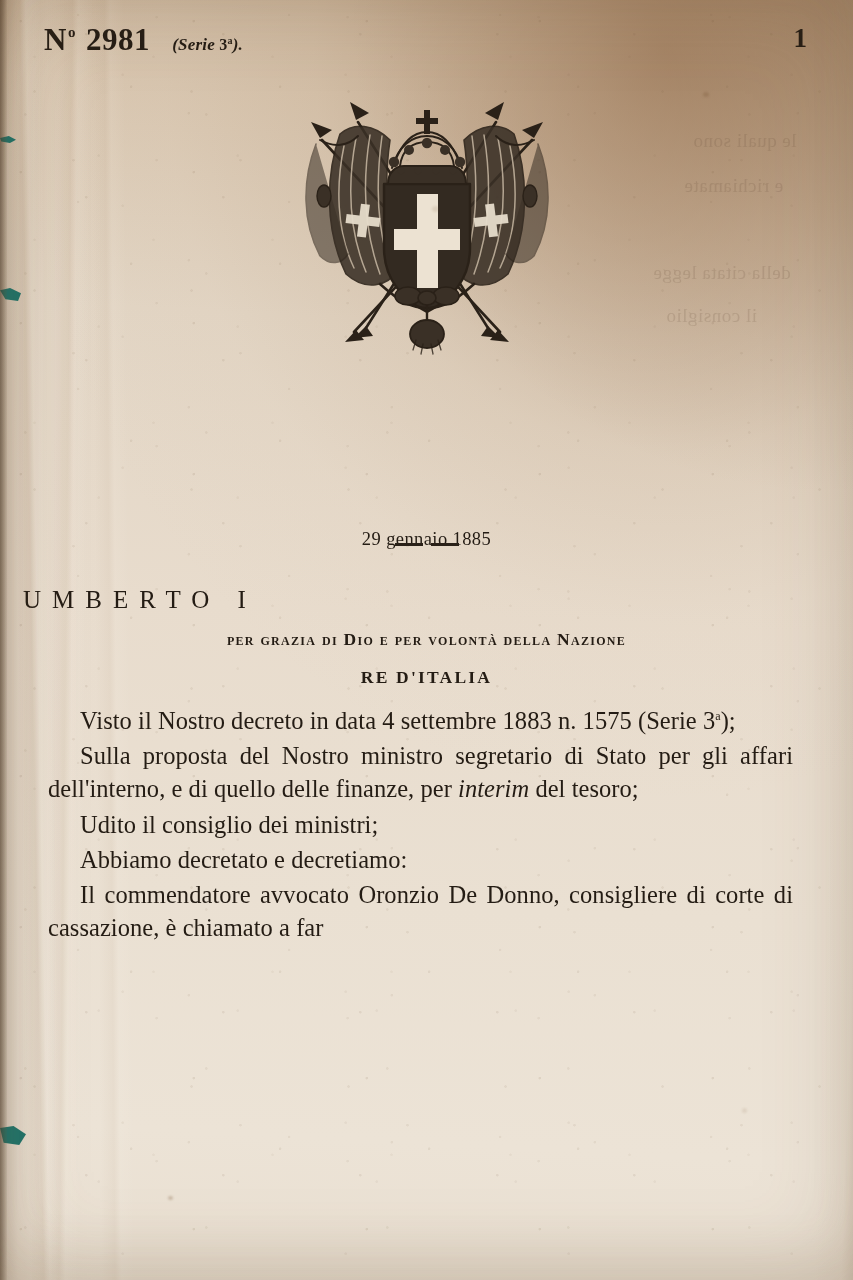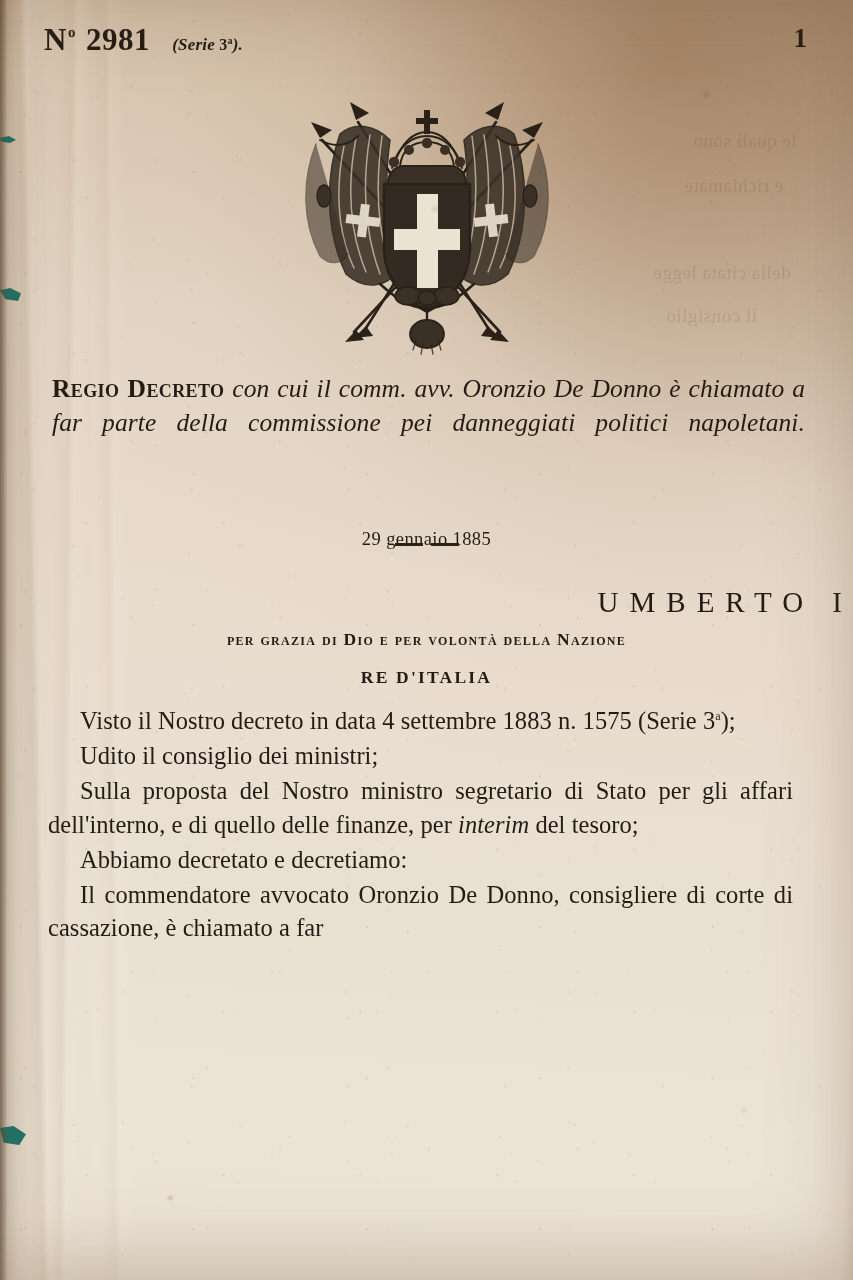--- a/index.html
+++ b/index.html
@@ -227,22 +227,22 @@
     width: 28px;
     height: 3px;
     background: #2a2118;
   }
 
   
   .sovereign {
     position: absolute;
     left: 12px; right: 0;
     top: 586px;
-    text-align: right;
-    font-size: 29px;
+    text-align: left;
+    font-size: 25px;
     letter-spacing: 11px;
     text-indent: 11px;
     font-weight: 400;
   }
   .formula {
     position: absolute;
     left: 0; right: 0;
     top: 629px;
     text-align: center;
     font-size: 17.5px;
@@ -477,43 +477,39 @@
         </g>
 
         <g fill="#3a3026" stroke-width="1.4">
           <ellipse cx="62" cy="108" rx="7" ry="11"></ellipse>
           <ellipse cx="268" cy="108" rx="7" ry="11"></ellipse>
         </g>
       </g>
     </svg>
   </div>
 
-  <div class="title">
-    <span class="sc">Regio Decreto</span>
-    <span>con cui il comm. avv. Oronzio De Donno è chiamato a far parte della commissione pei danneggiati politici napoletani.</span>
-  </div>
 
   <div class="date">29 gennaio 1885</div>
 
   <div class="rule">
     <span></span>
       <span></span>
   </div>
 
   <div class="sovereign">UMBERTO I</div>
   <div class="formula">per grazia di Dio e per volontà della Nazione</div>
   <div class="kingdom">RE D'ITALIA</div>
 
   <div class="body">
 
     <p class="para lastline-left"><span>Visto il Nostro decreto in data 4 settembre 1883 n. 1575 (Serie </span><span class="ord"><span>3</span><sup>a</sup></span><span>);</span></p>
 
+    <p class="para lastline-left"><span>Sulla proposta del Nostro ministro segretario di Stato per gli affari dell'interno, e di quello delle finanze, per </span><i>interim</i><span> del tesoro;</span></p>
+
     <p class="para lastline-left">Udito il consiglio dei ministri;</p>
-
-    <p class="para lastline-left"><span>Sulla proposta del Nostro ministro segretario di Stato per gli affari dell'interno, e di quello delle finanze, per </span><i>interim</i><span> del tesoro;</span></p>
 
     <p class="para lastline-left">Abbiamo decretato e decretiamo:</p>
 
 
     <p class="para lastline-left">Il commendatore avvocato Oronzio De Donno, consigliere di corte di cassazione, è chiamato a far</p>
   </div>
 
   <div class="teal t1"></div>
   <div class="teal t2"></div>
   <div class="teal t3"></div>

